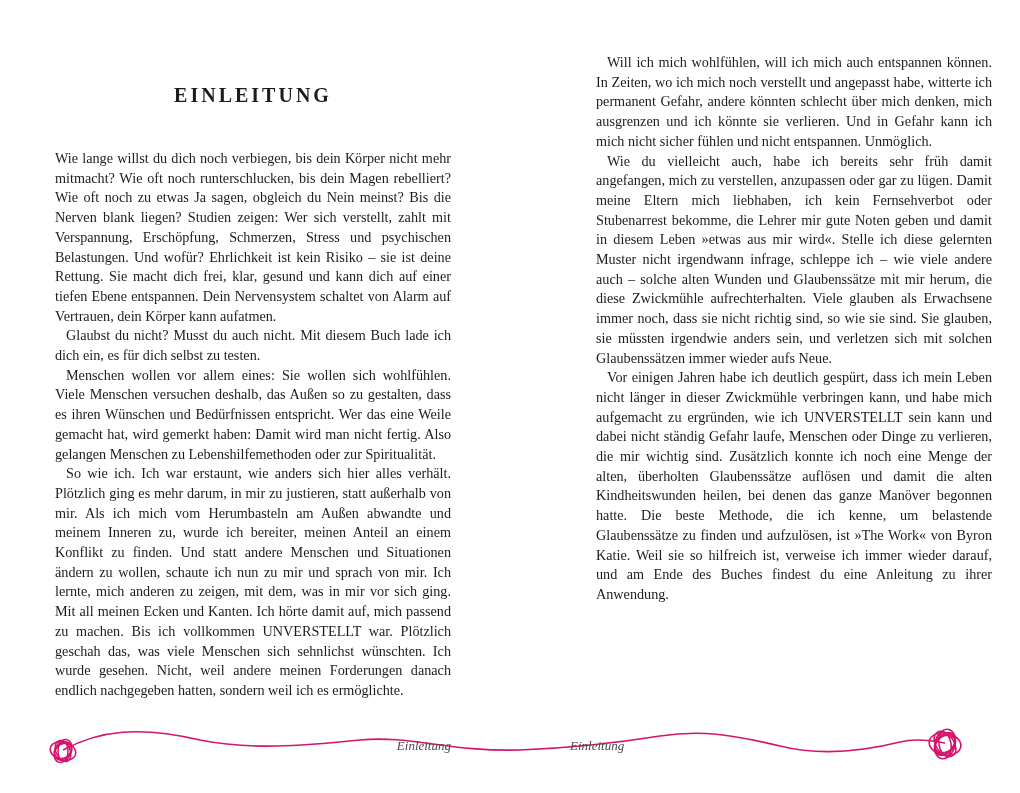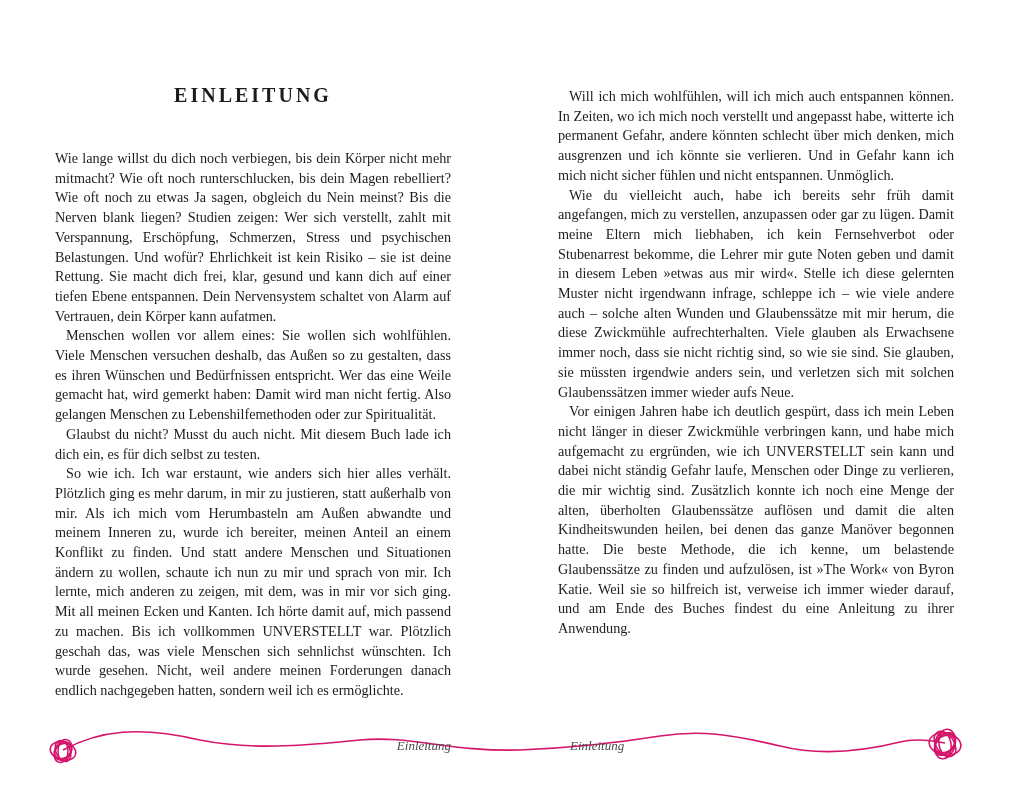--- a/index.html
+++ b/index.html
@@ -12,21 +12,21 @@
     overflow: hidden;
   }
   :root { --accent: #d4156b; }
 
   .page-col {
     position: absolute;
     top: 0;
     width: 396px;
   }
   .page-left  { left: 55px; }
-  .page-right { left: 558px; padding-top: 87px; }
+  .page-right { left: 596px; padding-top: 53px; }
 
   .chapter-title {
     margin-top: 84px;
     margin-bottom: 42px;
     text-align: center;
     font-size: 20px;
     font-weight: 700;
     letter-spacing: 3px;
   }
 
@@ -63,22 +63,22 @@
     fill: none;
   }
 </style>
 </head>
 <body>
 
 <div class="page-col page-left">
   <h1 class="chapter-title">EINLEITUNG</h1>
   <div class="body-text">
     <p>Wie lange willst du dich noch verbiegen, bis dein Körper nicht mehr mitmacht? Wie oft noch runterschlucken, bis dein Magen rebelliert? Wie oft noch zu etwas Ja sagen, obgleich du Nein meinst? Bis die Nerven blank liegen? Studien zeigen: Wer sich verstellt, zahlt mit Verspannung, Erschöpfung, Schmerzen, Stress und psychischen Belastungen. Und wofür? Ehrlichkeit ist kein Risiko – sie ist deine Rettung. Sie macht dich frei, klar, gesund und kann dich auf einer tiefen Ebene entspannen. Dein Nervensystem schaltet von Alarm auf Vertrauen, dein Körper kann aufatmen.</p>
+    <p class="indent">Glaubst du nicht? Musst du auch nicht. Mit diesem Buch lade ich dich ein, es für dich selbst zu testen.</p>
     <p class="indent">Menschen wollen vor allem eines: Sie wollen sich wohlfühlen. Viele Menschen versuchen deshalb, das Außen so zu gestalten, dass es ihren Wünschen und Bedürfnissen entspricht. Wer das eine Weile gemacht hat, wird gemerkt haben: Damit wird man nicht fertig. Also gelangen Menschen zu Lebenshilfemethoden oder zur Spiritualität.</p>
-    <p class="indent">Glaubst du nicht? Musst du auch nicht. Mit diesem Buch lade ich dich ein, es für dich selbst zu testen.</p>
     <p class="indent">So wie ich. Ich war erstaunt, wie anders sich hier alles verhält. Plötzlich ging es mehr darum, in mir zu justieren, statt außerhalb von mir. Als ich mich vom Herumbasteln am Außen abwandte und meinem Inneren zu, wurde ich bereiter, meinen Anteil an einem Konflikt zu finden. Und statt andere Menschen und Situationen ändern zu wollen, schaute ich nun zu mir und sprach von mir. Ich lernte, mich anderen zu zeigen, mit dem, was in mir vor sich ging. Mit all meinen Ecken und Kanten. Ich hörte damit auf, mich passend zu machen. Bis ich vollkommen UNVERSTELLT war. Plötzlich geschah das, was viele Menschen sich sehnlichst wünschten. Ich wurde gesehen. Nicht, weil andere meinen Forderungen danach endlich nachgegeben hatten, sondern weil ich es ermöglichte.</p>
   </div>
 </div>
 
 <div class="page-col page-right">
   <div class="body-text">
     <p class="indent">Will ich mich wohlfühlen, will ich mich auch entspannen können. In Zeiten, wo ich mich noch verstellt und angepasst habe, witterte ich permanent Gefahr, andere könnten schlecht über mich denken, mich ausgrenzen und ich könnte sie verlieren. Und in Gefahr kann ich mich nicht sicher fühlen und nicht entspannen. Unmöglich.</p>
     <p class="indent">Wie du vielleicht auch, habe ich bereits sehr früh damit angefangen, mich zu verstellen, anzupassen oder gar zu lügen. Damit meine Eltern mich liebhaben, ich kein Fernsehverbot oder Stubenarrest bekomme, die Lehrer mir gute Noten geben und damit in diesem Leben »etwas aus mir wird«. Stelle ich diese gelernten Muster nicht irgendwann infrage, schleppe ich – wie viele andere auch – solche alten Wunden und Glaubenssätze mit mir herum, die diese Zwickmühle aufrechterhalten. Viele glauben als Erwachsene immer noch, dass sie nicht richtig sind, so wie sie sind. Sie glauben, sie müssten irgendwie anders sein, und verletzen sich mit solchen Glaubenssätzen immer wieder aufs Neue.</p>
     <p class="indent">Vor einigen Jahren habe ich deutlich gespürt, dass ich mein Leben nicht länger in dieser Zwickmühle verbringen kann, und habe mich aufgemacht zu ergründen, wie ich UNVERSTELLT sein kann und dabei nicht ständig Gefahr laufe, Menschen oder Dinge zu verlieren, die mir wichtig sind. Zusätzlich konnte ich noch eine Menge der alten, überholten Glaubenssätze auflösen und damit die alten Kindheitswunden heilen, bei denen das ganze Manöver begonnen hatte. Die beste Methode, die ich kenne, um belastende Glaubenssätze zu finden und aufzulösen, ist »The Work« von Byron Katie. Weil sie so hilfreich ist, verweise ich immer wieder darauf, und am Ende des Buches findest du eine Anleitung zu ihrer Anwendung.</p>
   </div>

